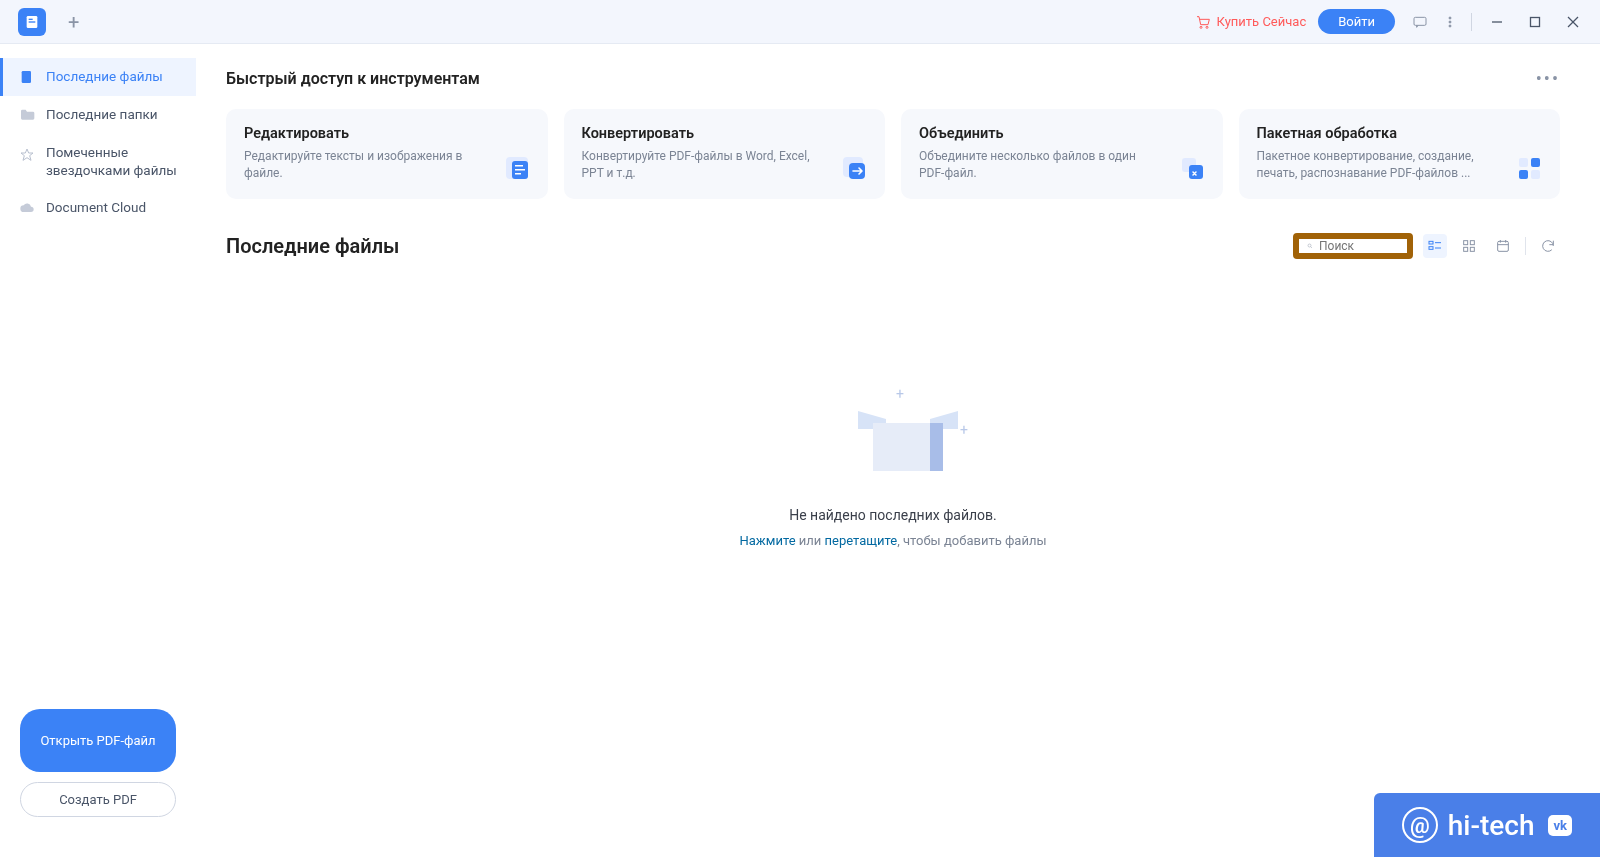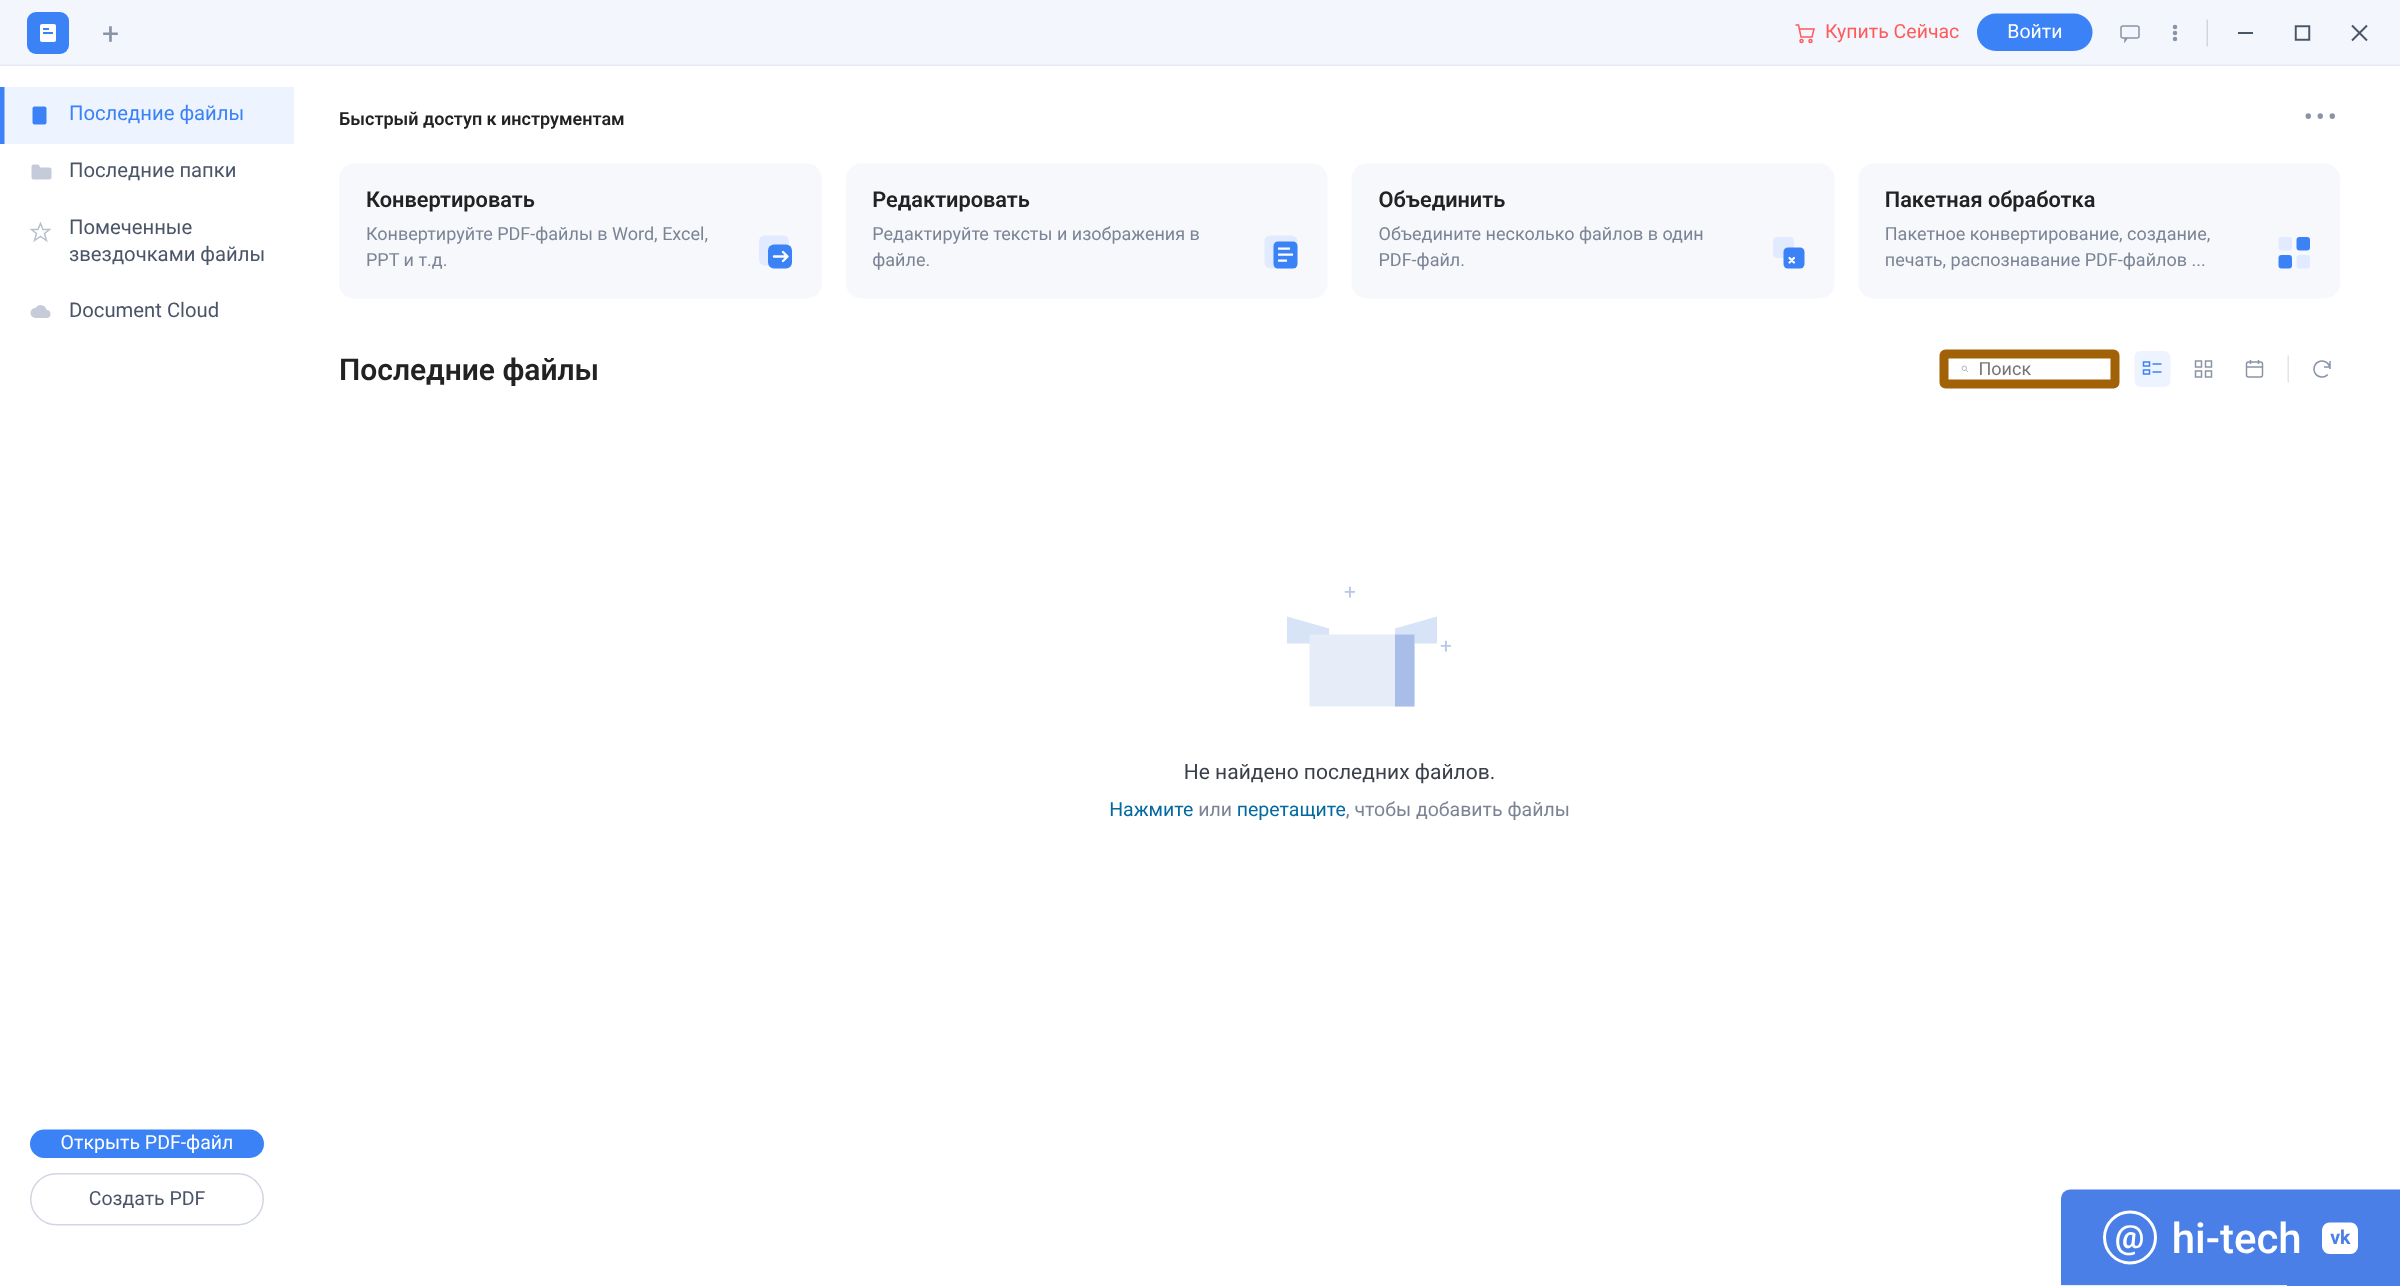--- a/index.html
+++ b/index.html
@@ -23,26 +23,26 @@
 .sidebar { width: 196px; background:#fff; padding-top: 14px; position:relative; display:flex; flex-direction:column;}
 .side-item { display:flex; align-items:center; gap:10px; padding: 10px 14px 10px 18px; font-size: 13.5px; color:#4a5568; cursor:pointer; }
 .side-item.active { background:#eef4ff; color:#3b82f6; border-left: 3px solid #3b82f6; padding-left:15px;}
 .side-item .sicon { width:18px; height:18px; display:flex; align-items:center; justify-content:center; flex:0 0 18px;}
 .side-item .sicon svg { width:16px; height:16px; }
 .side-item .slabel { line-height:1.3; }
 .side-item.multi { align-items:flex-start; }
 .side-item.multi .sicon { margin-top:2px; }
 
 .side-bottom { margin-top:auto; padding: 0 20px 40px 20px; display:flex; flex-direction:column; gap:10px;}
-.open-btn { background:#3b82f6; color:#fff; border:none; border-radius:20px; padding:2px 0; font-size:13px; cursor:pointer;}
+.open-btn { background:#3b82f6; color:#fff; border:none; border-radius:20px; padding:24px 0; font-size:13px; cursor:pointer;}
 .create-btn { background:#fff; color:#4a5568; border:1px solid #d0d6e2; border-radius:20px; padding:9px 0; font-size:13px; cursor:pointer;}
 
 .main { flex:1; padding: 24px 40px 0 30px; overflow:auto; position:relative;}
 .section-head { display:flex; align-items:center; }
-.section-head h2 { font-size:12px; font-weight:600; color:#222; }
+.section-head h2 { font-size:16px; font-weight:600; color:#222; }
 .head-more { margin-left:auto; color:#8a94a6; font-size:18px; cursor:pointer; letter-spacing:2px;}
 
 .tool-cards { display:flex; gap:16px; margin-top:20px;}
 .card { flex:1; background:#f6f8fc; border-radius:10px; padding:16px 18px 16px 18px; position:relative; min-height:90px; cursor:pointer;}
 .card h3 { font-size:14.5px; font-weight:600; color:#222; margin-bottom:6px;}
 .card p { font-size:12px; color:#7b8494; line-height:1.45; padding-right:42px;}
 .card-icon { position:absolute; right:14px; bottom:14px; width:34px; height:34px; border-radius:6px; display:flex; align-items:center; justify-content:center;}
 
 .recent-head { display:flex; align-items:center; margin-top:34px;}
 .recent-head h2 { font-size:20px; font-weight:600; color:#222;}
@@ -163,40 +163,40 @@
   </div>
 
   <div class="main">
     <div class="section-head">
       <h2>Быстрый доступ к инструментам</h2>
       <div class="head-more">•••</div>
     </div>
 
     <div class="tool-cards">
       <div class="card">
-        <h3>Конвертировать</h3>
-        <p>Конвертируйте PDF-файлы в Word, Excel, PPT и т.д.</p>
-        <div class="card-icon">
-          <svg width="30" height="30" viewBox="0 0 30 30">
-              <rect x="4" y="4" width="20" height="20" rx="4" fill="#e1eaff"></rect>
-              <rect x="10" y="10" width="16" height="16" rx="4" fill="#3b82f6"></rect>
-              <path d="M14 18h8M20 15l3 3-3 3" stroke="#fff" stroke-width="1.6" fill="none" stroke-linecap="round" stroke-linejoin="round"></path>
-            </svg>
-        </div>
-      </div>
-      <div class="card">
         <h3>Редактировать</h3>
         <p>Редактируйте тексты и изображения в файле.</p>
         <div class="card-icon">
           <svg width="30" height="30" viewBox="0 0 30 30">
               <rect x="4" y="4" width="22" height="22" rx="4" fill="#e1eaff"></rect>
               <rect x="10" y="8" width="16" height="18" rx="3" fill="#3b82f6"></rect>
               <rect x="13" y="12" width="8" height="1.5" fill="#fff"></rect>
               <rect x="13" y="16" width="10" height="1.5" fill="#fff"></rect>
               <rect x="13" y="20" width="6" height="1.5" fill="#fff"></rect>
+            </svg>
+        </div>
+      </div>
+      <div class="card">
+        <h3>Конвертировать</h3>
+        <p>Конвертируйте PDF-файлы в Word, Excel, PPT и т.д.</p>
+        <div class="card-icon">
+          <svg width="30" height="30" viewBox="0 0 30 30">
+              <rect x="4" y="4" width="20" height="20" rx="4" fill="#e1eaff"></rect>
+              <rect x="10" y="10" width="16" height="16" rx="4" fill="#3b82f6"></rect>
+              <path d="M14 18h8M20 15l3 3-3 3" stroke="#fff" stroke-width="1.6" fill="none" stroke-linecap="round" stroke-linejoin="round"></path>
             </svg>
         </div>
       </div>
       <div class="card">
         <h3>Объединить</h3>
         <p>Объедините несколько файлов в один PDF-файл.</p>
         <div class="card-icon">
           <svg width="30" height="30" viewBox="0 0 30 30">
               <rect x="5" y="5" width="14" height="14" rx="3" fill="#e1eaff"></rect>
               <rect x="12" y="12" width="14" height="14" rx="3" fill="#3b82f6"></rect>

